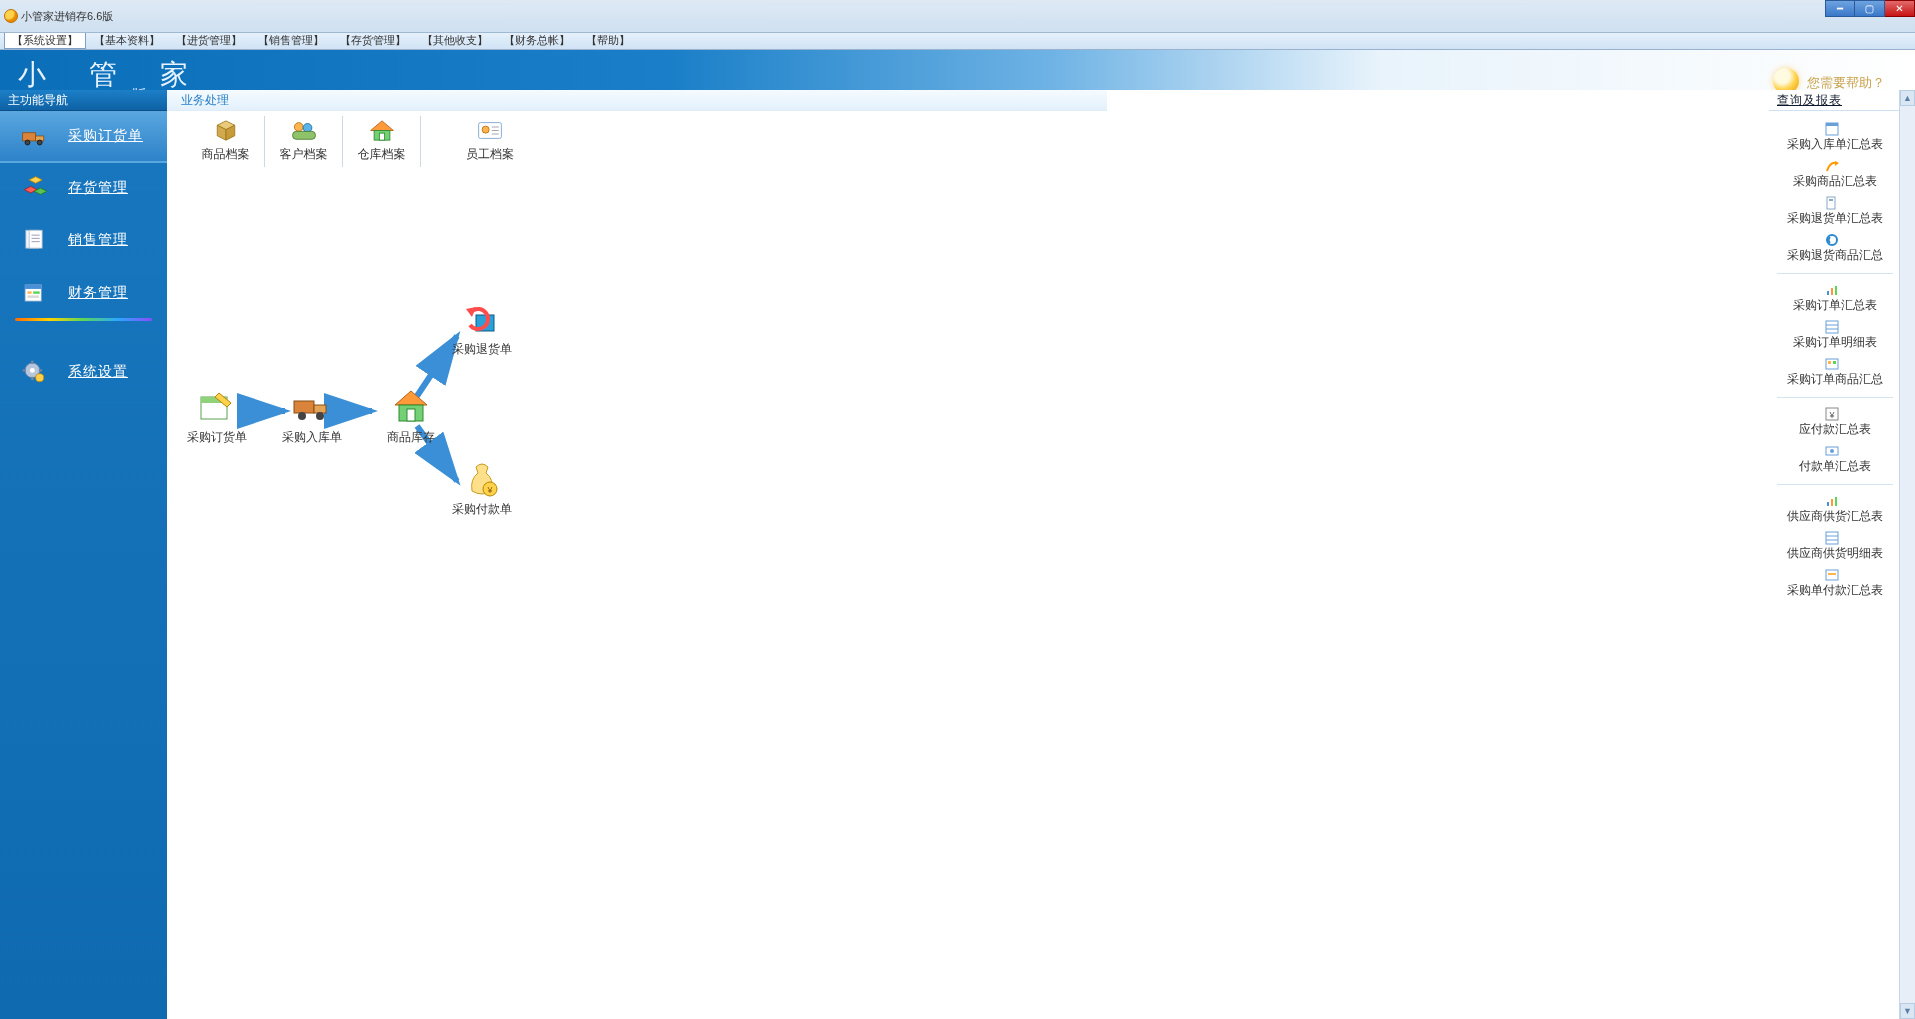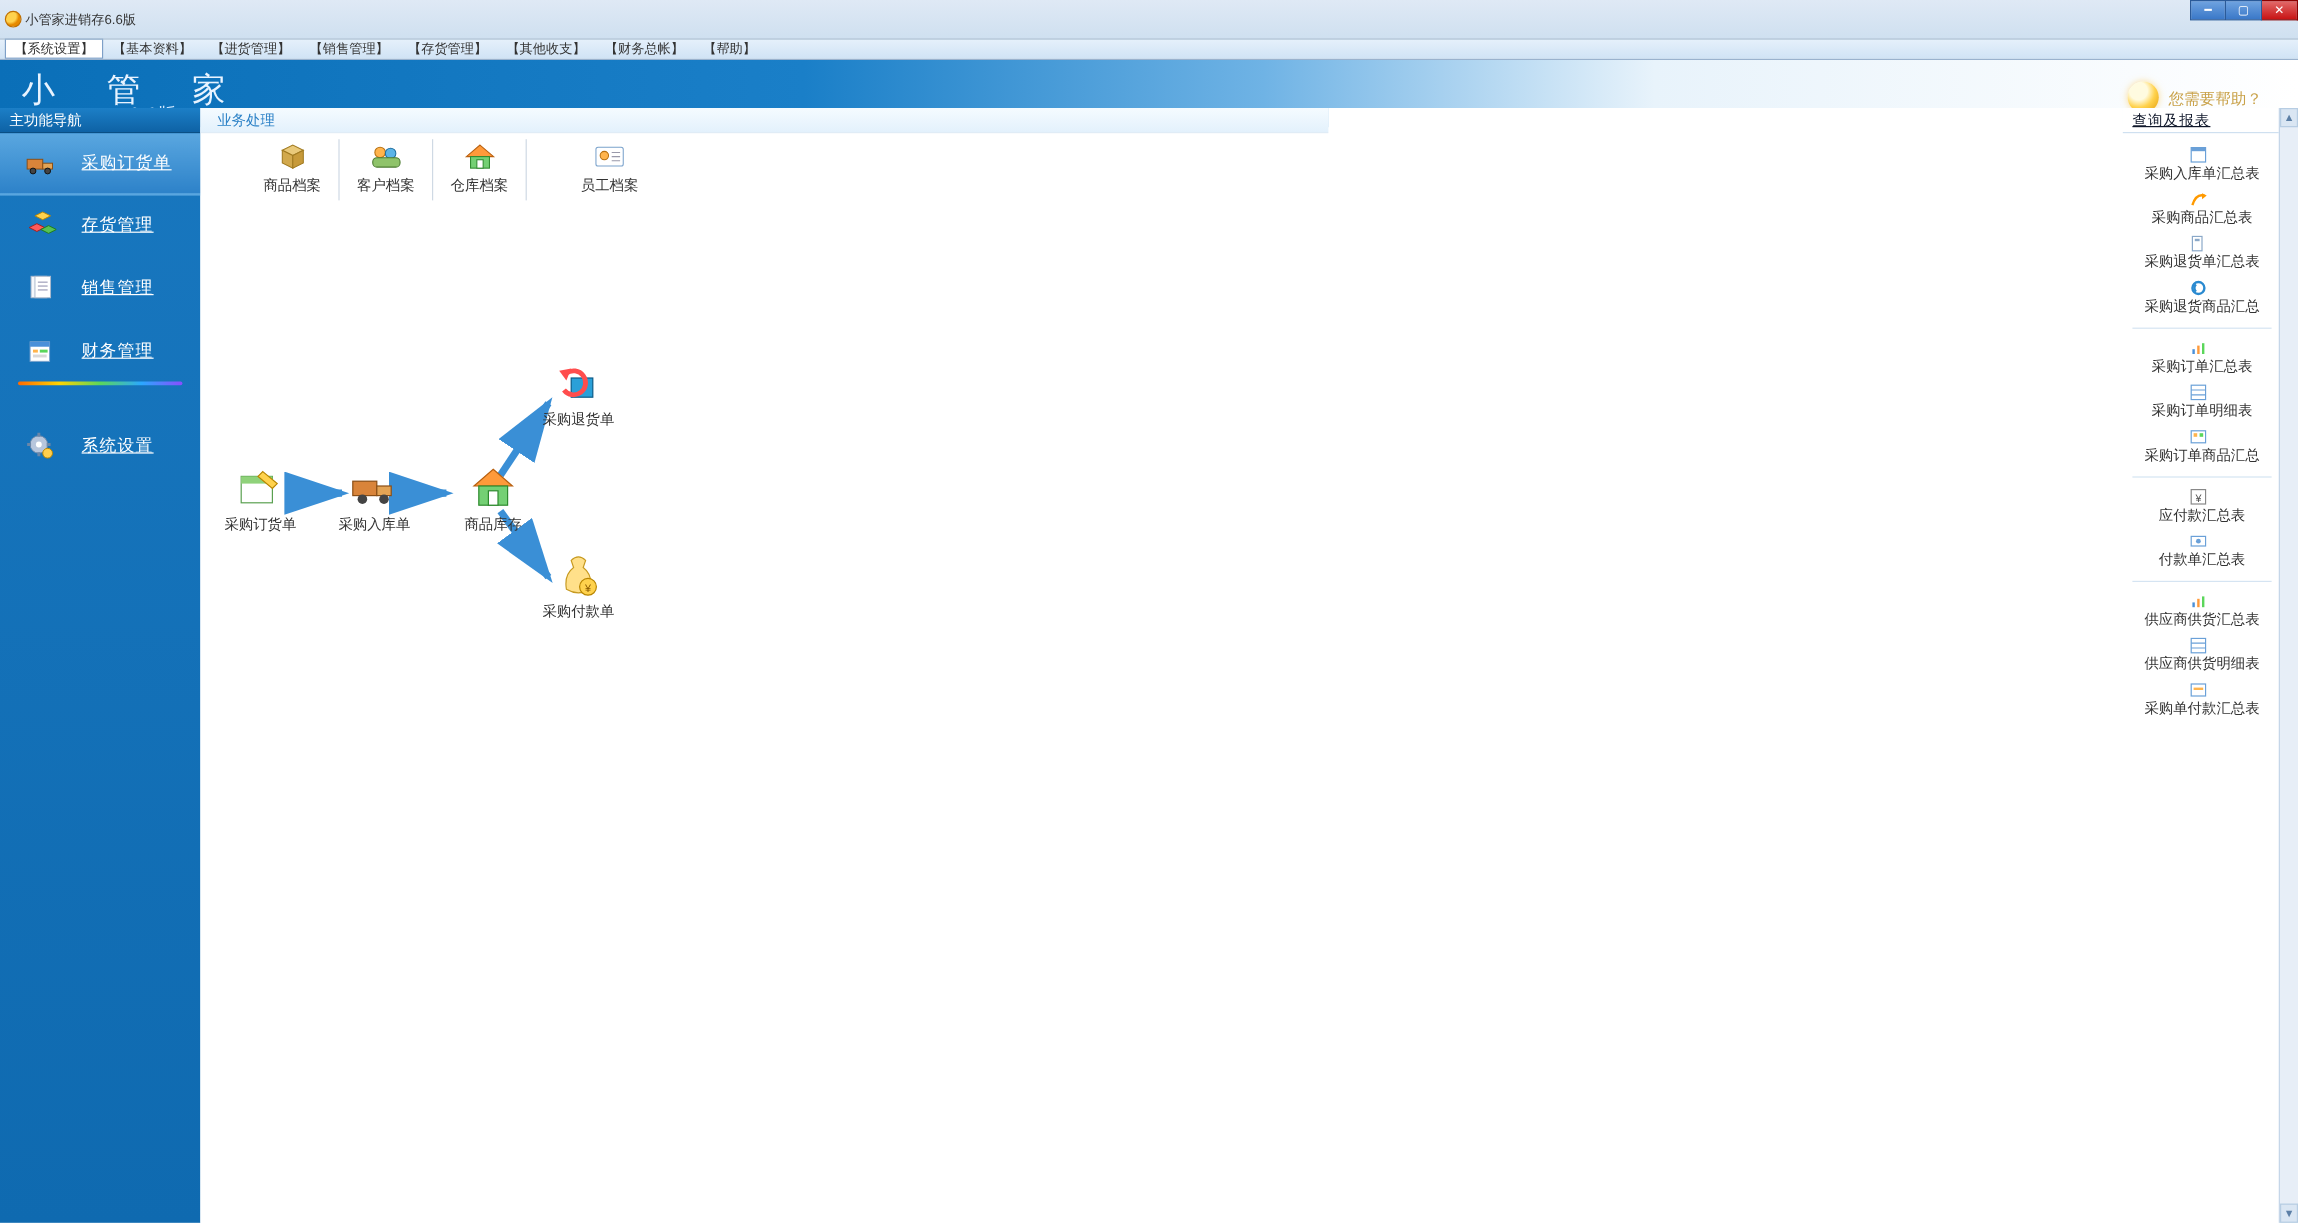--- a/index.html
+++ b/index.html
@@ -84,21 +84,21 @@
     background:#fff; position:relative;
     border-right:0;
   }
   .center-title {
     height:21px; line-height:21px; font-size:12px; color:#2a80c6;
     padding-left:14px; background: linear-gradient(#f5fbff,#e3f1fc);
     border-bottom:1px solid #e0ecf6;
   }
 
   .toolbar {
-    height: 60px; display:flex; align-items:center; padding-left:38px;
+    height: 60px; display:flex; align-items:center; padding-left:20px;
     border-bottom: 0;
   }
   .tool-btn {
     width: 78px; text-align:center; font-size:12px; color:#333; cursor:pointer;
     border-right:1px solid #cfd9e4; padding:4px 0;
   }
   .tool-btn:last-child{ border-right:none;}
   .tool-btn .t-ic { width:28px;height:22px; margin:0 auto 4px;}
 
   

